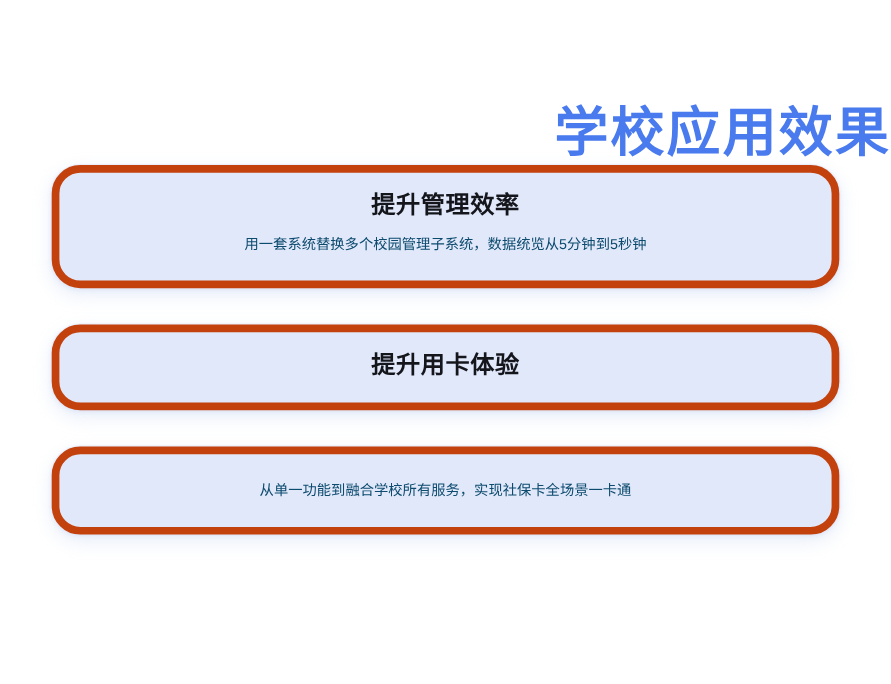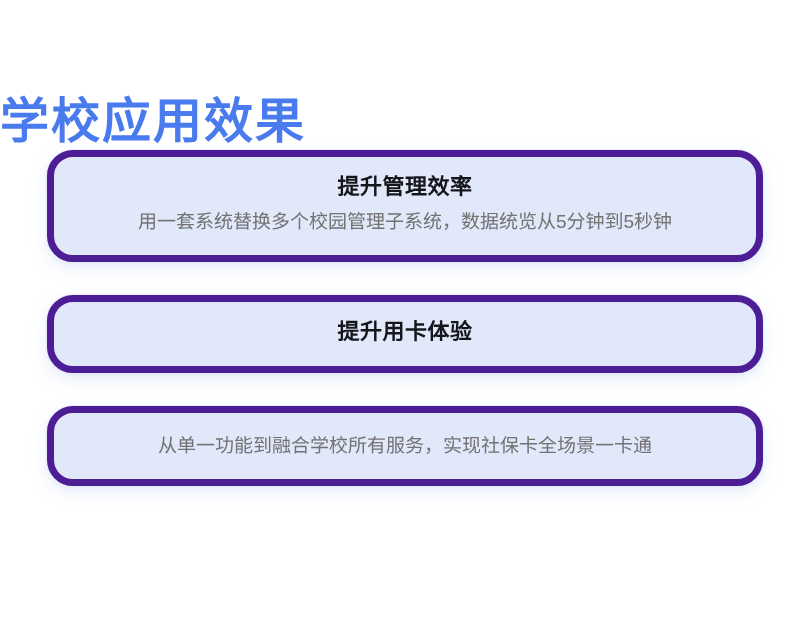--- a/index.html
+++ b/index.html
@@ -23,21 +23,21 @@
     background: #ffffff;
     box-sizing: border-box;
   }
 
   
   .page-title {
     position: absolute;
     left: 0;
     top: 60px;
     width: 810px;
-    text-align: left;
+    text-align: right;
     font-size: 49px;
     line-height: 56px;
     font-weight: 700;
     letter-spacing: 2px;
     color: #4a7bee;
     white-space: nowrap;
   }
 
   
   .cards {
@@ -46,21 +46,21 @@
     top: 150px;
     width: 810px;
   }
 
   .card {
     position: relative;
     box-sizing: border-box;
     width: 716px;
     margin: 0 auto 33px auto;
     background: #e1e8fa;
-    border: 7px solid #4c1d95;
+    border: 7px solid #c2410c;
     border-radius: 26px;
     padding: 14px 26px 18px 26px;
     text-align: center;
     box-shadow:
       0 0 0 1px rgba(225, 232, 250, 0.55),
       0 6px 16px rgba(170, 190, 235, 0.28),
       0 1px 4px rgba(170, 190, 235, 0.20);
   }
 
   .card:last-child {
@@ -71,24 +71,24 @@
     font-size: 22px;
     line-height: 32px;
     font-weight: 700;
     color: #14161c;
     letter-spacing: 0.5px;
     white-space: nowrap;
   }
 
   .card-desc {
     margin-top: 4px;
-    font-size: 19px;
+    font-size: 13px;
     line-height: 30px;
     font-weight: 500;
-    color: #737373;
+    color: #0c4a6e;
     letter-spacing: 0px;
     white-space: nowrap;
   }
 </style>
 </head>
 <body>
 
 <div class="page">
 
   <h1 class="page-title">学校应用效果</h1>

